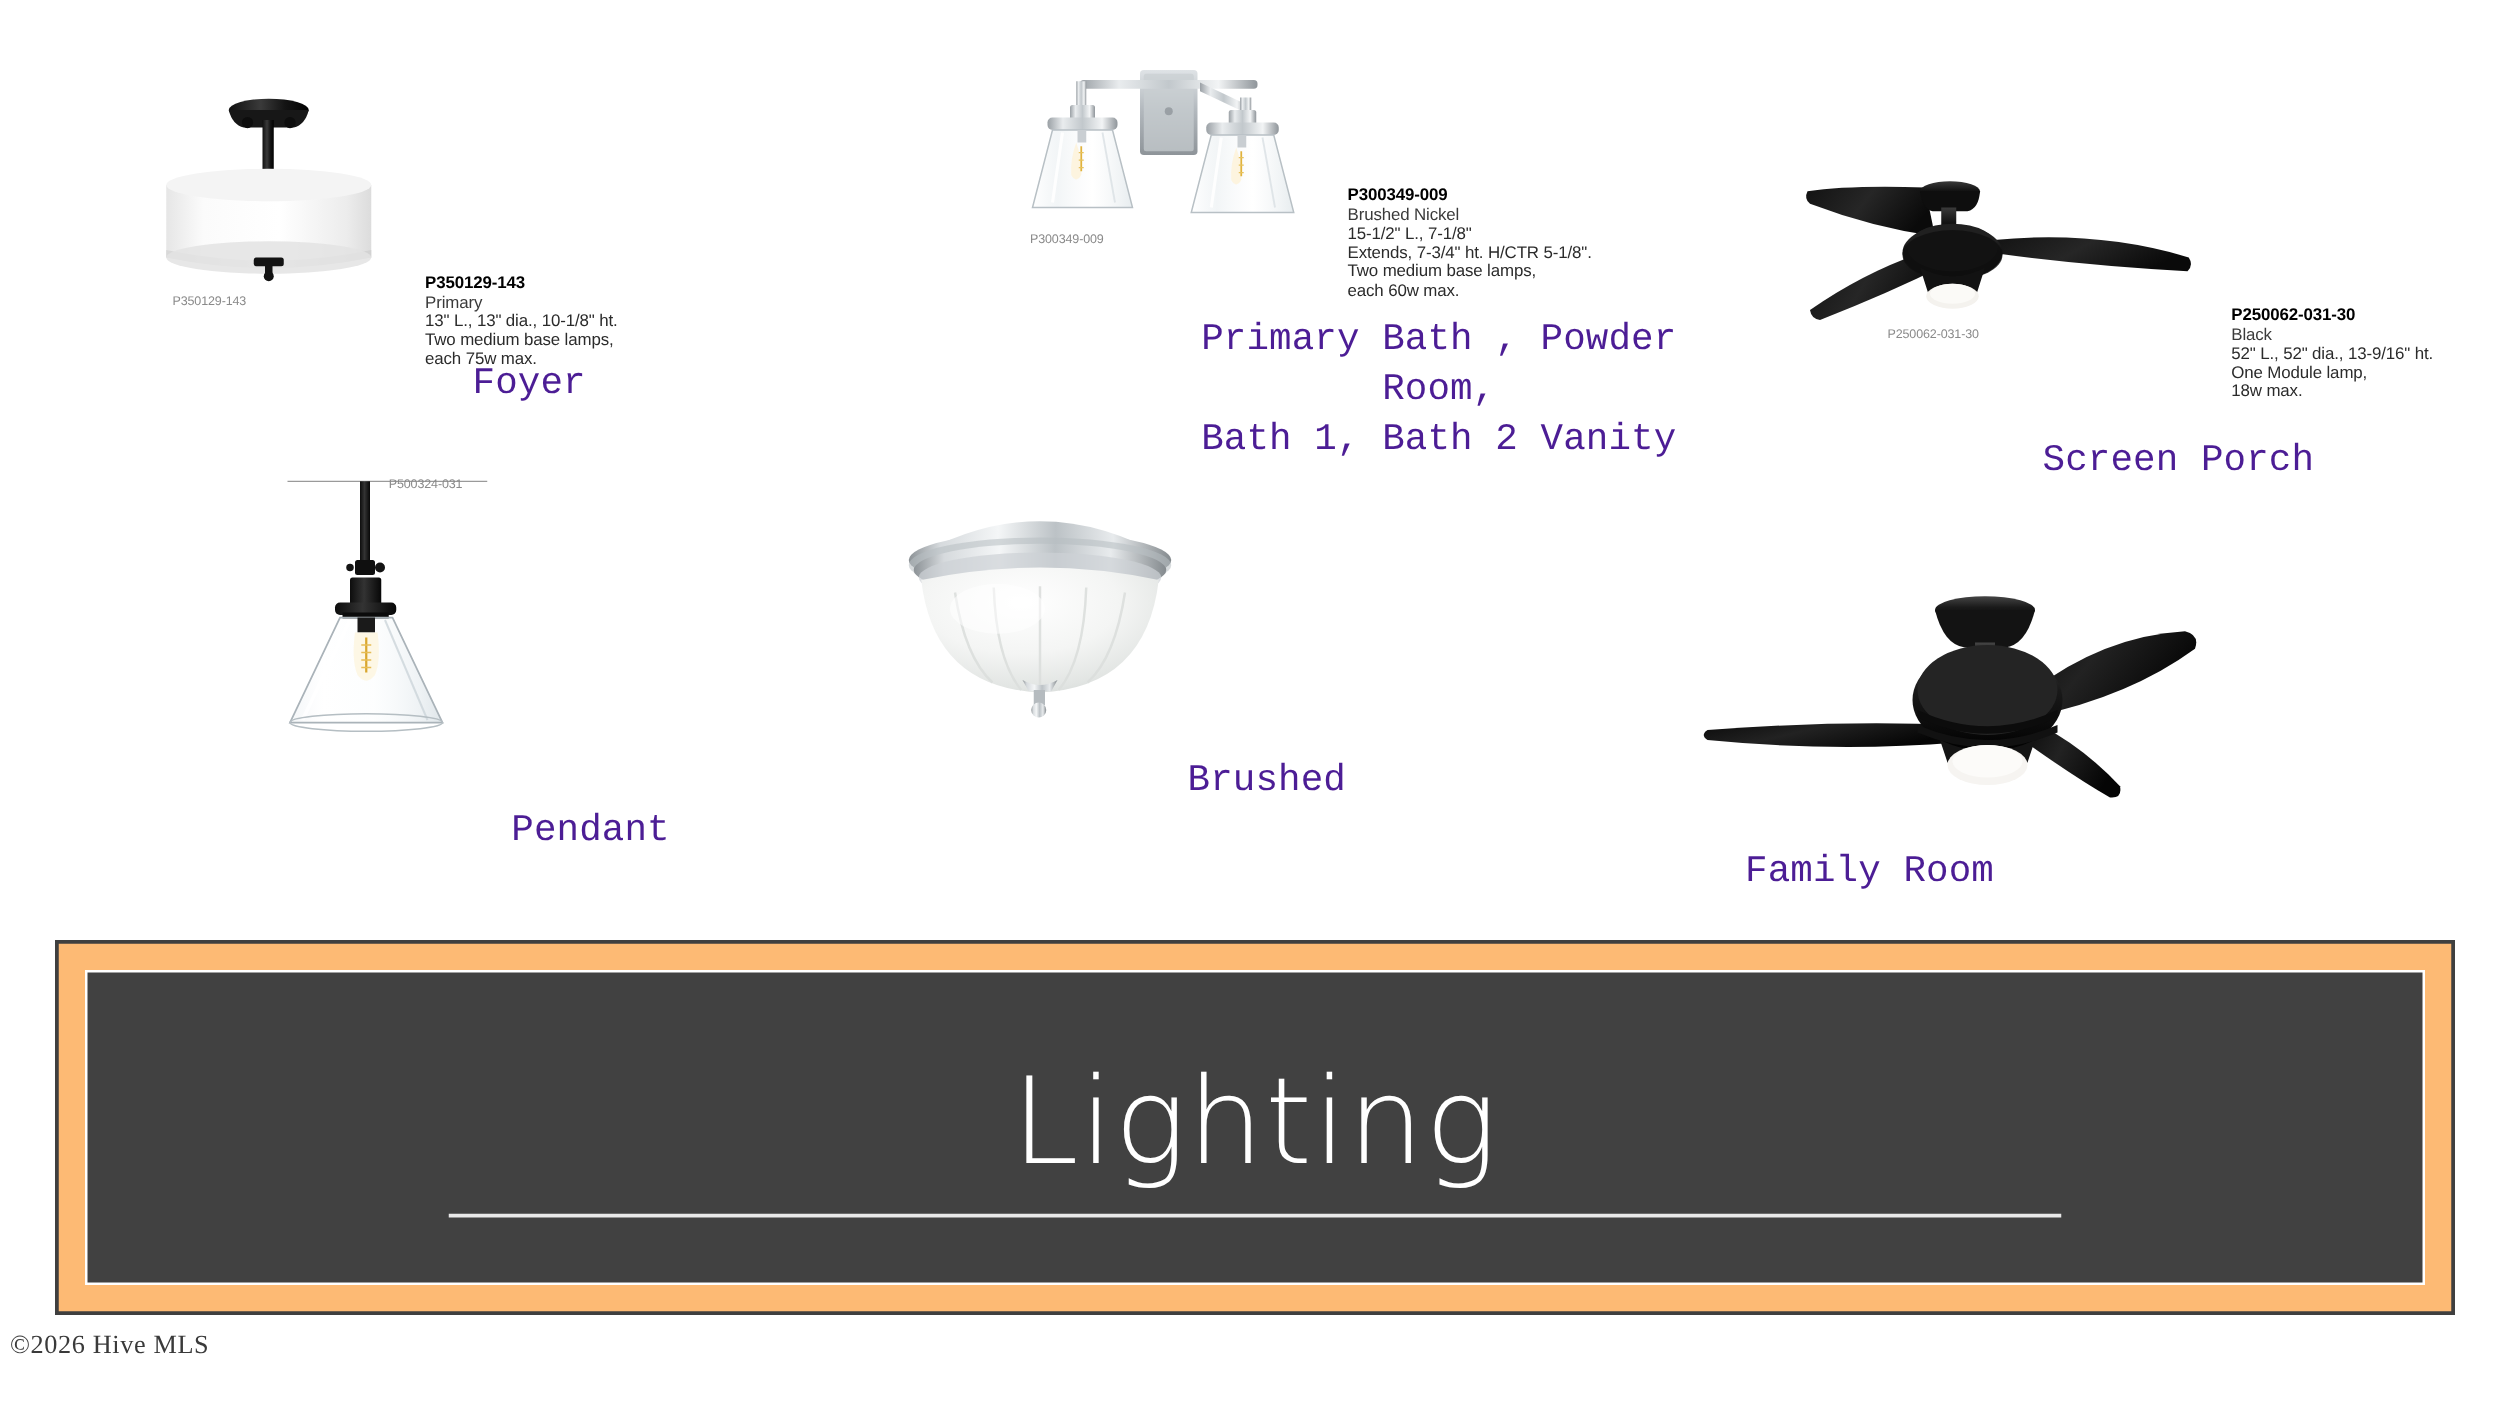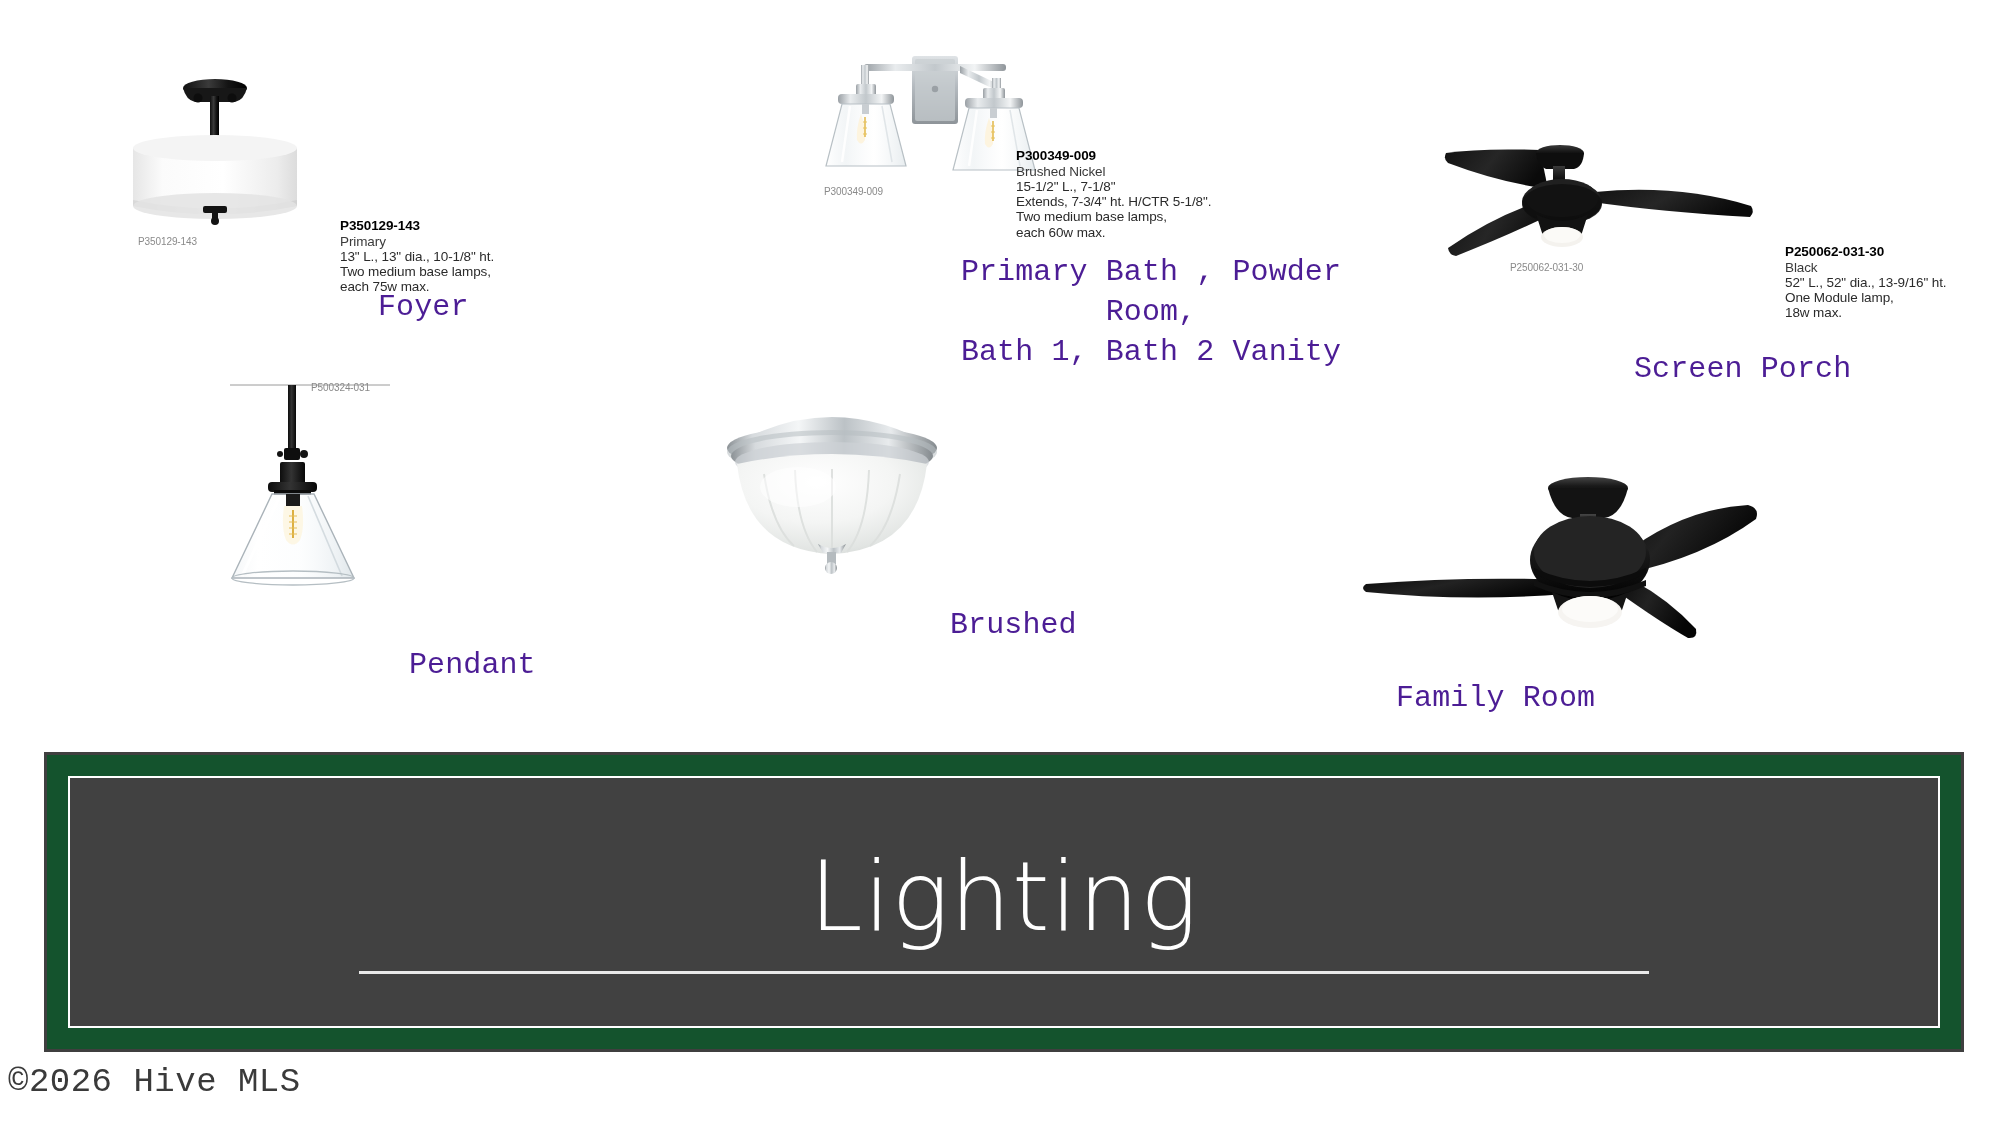--- a/index.html
+++ b/index.html
@@ -60,21 +60,21 @@
     white-space: pre-line;
   }
 
   
   #banner {
     position: absolute;
     left: 44px;
     top: 752px;
     width: 1920px;
     height: 300px;
-    background: #14532d;
+    background: #fdba74;
     border: 3px solid #3f3f3f;
     box-sizing: border-box;
     padding: 21px;
   }
   #banner-inner {
     width: 100%;
     height: 100%;
     border: 2px solid #ffffff;
     box-sizing: border-box;
     background: #414141;
@@ -97,22 +97,22 @@
     height: 3px;
     background: #e9e9e9;
     margin-top: 26px;
   }
 
   
   #watermark {
     position: absolute;
     left: 8px;
     top: 1063px;
-    font-family: Liberation Mono, monospace;
-    font-size: 34px;
+    font-family: Liberation Serif, serif;
+    font-size: 21px;
     color: #3a3a3a;
     text-shadow:
        1px 0 0 rgba(255,255,255,0.85),
       -1px 0 0 rgba(255,255,255,0.85),
        0 1px 0 rgba(255,255,255,0.85),
        0 -1px 0 rgba(255,255,255,0.85);
     white-space: nowrap;
     letter-spacing: 0.5px;
   }
 
@@ -228,21 +228,21 @@
       <path d="M157 78 l-8 56" stroke="#ffffff" stroke-width="2.5" opacity="0.85" fill="none"></path>
       <path d="M190 78 l10 56" stroke="#d9e0e4" stroke-width="1.5" opacity="0.8" fill="none"></path>
 
       <rect x="170" y="76" width="7" height="10" fill="#c9ced2"></rect>
       <path d="M169 86 q5 14 4 26 q-4 7 -8 0 q-1 -12 4 -26 z" fill="#fdf3dc" opacity="0.9"></path>
       <path d="M173 89 v20" stroke="#e0b23c" stroke-width="1.4"></path>
       <path d="M171 94 h4 M171 100 h4 M171 106 h4" stroke="#e8c35d" stroke-width="1"></path>
     </svg>
   </div>
   <div class="pid" style="left:824px; top:186px;">P300349-009</div>
-  <div class="spec" style="left:1016px; top:133px; width:250px;">
+  <div class="spec" style="left:1078px; top:133px; width:250px;">
     <span class="sku">P300349-009</span>
     <span class="finish">Brushed Nickel</span>
     <span class="lines">15-1/2" L., 7-1/8"
 Extends, 7-3/4" ht. H/CTR 5-1/8".
 Two medium base lamps,
 each 60w max.</span>
   </div>
   <div class="room-label two-line" style="left:916px; top:252px; width:470px;">Primary Bath , Powder Room,
 Bath 1, Bath 2 Vanity</div>
 

